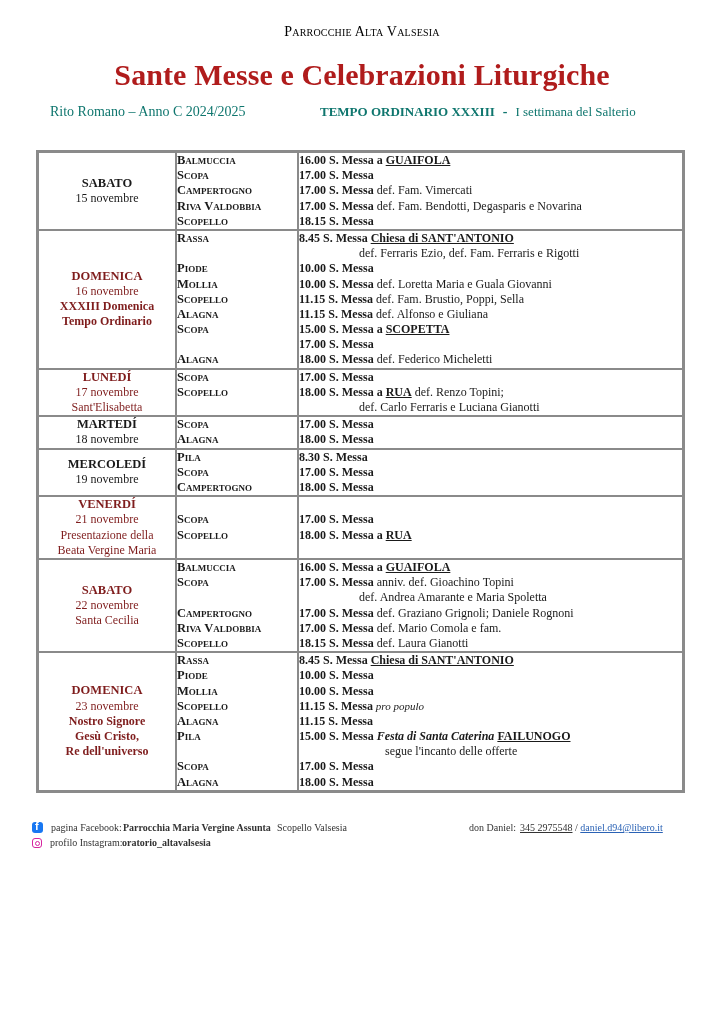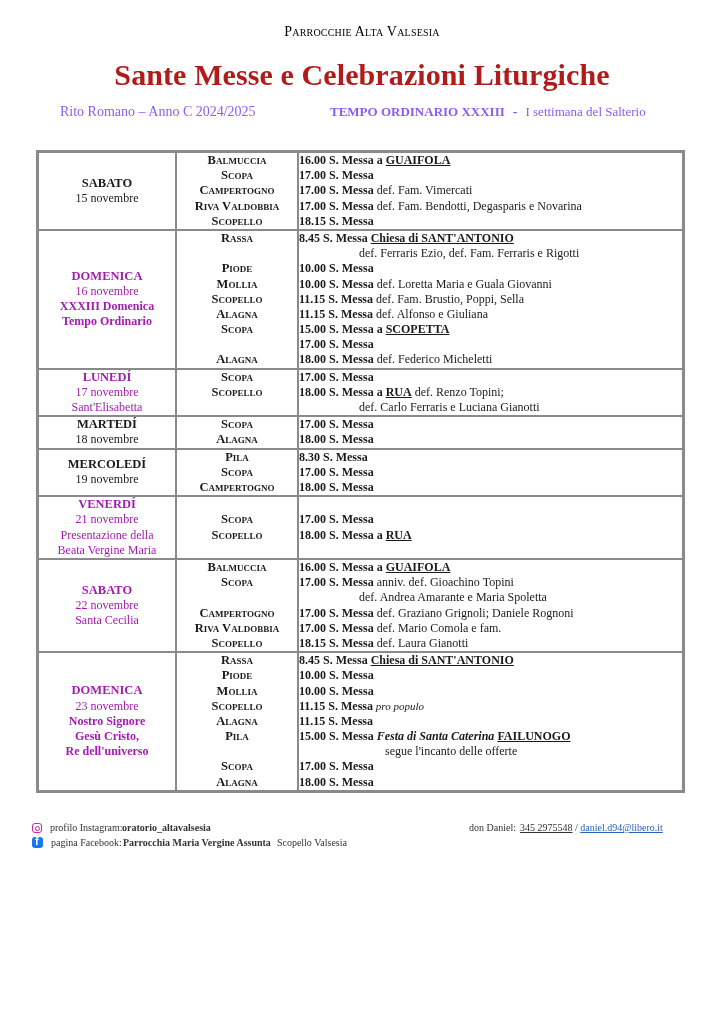--- a/index.html
+++ b/index.html
@@ -9,41 +9,41 @@
   }
   .header-org {
     position: absolute; top: 24px; left: 0; width: 724px; text-align: center;
     font-size: 14px; font-variant: small-caps; letter-spacing: 0.2px; color: #000000;
   }
   .header-title {
     position: absolute; top: 58px; left: 0; width: 724px; text-align: center;
     font-size: 30px; font-weight: bold; color: #b01c1c; letter-spacing: 0.1px;
   }
   .header-sub {
-    position: absolute; top: 104px; left: 60px; width: 640px;
-    font-size: 14px; color: #8b5cf6; white-space: nowrap;
+    position: absolute; top: 104px; left: 50px; width: 640px;
+    font-size: 14px; color: #0f766e; white-space: nowrap;
   }
   .header-sub .rito { display: inline-block; width: 270px; }
   .header-sub .tempo { font-weight: bold; font-size: 13px; }
   .header-sub .sep { font-weight: bold; margin: 0 8px; }
   .header-sub .salterio { font-size: 13px; }
 
   table.sched {
     position: absolute; top: 150px; left: 36px; width: 649px;
     border-collapse: collapse; border: 3px solid #8a8a8a;
     font-size: 12px; line-height: 15.2px;
   }
   table.sched td {
     border: 2px solid #8a8a8a; vertical-align: middle; padding: 0;
   }
   td.day { width: 136px; text-align: center; padding: 0 2px; }
-  td.places { width: 120px; text-align: center; }
+  td.places { width: 120px; text-align: left; }
   td.masses { padding-left: 6px; }
   .day-name { font-weight: bold; font-size: 12.5px; }
-  .red { color: #a21caf; }
+  .red { color: #7f1d1d; }
   .bold { font-weight: bold; }
   .place { font-variant: small-caps; font-weight: bold; font-size: 12.5px; display: block; height: 15.2px; }
   .mline { display: block; height: 15.2px; white-space: nowrap; }
   .mline .t { font-weight: bold; }
   .mline .loc { font-weight: bold; text-decoration: underline; }
   .mline .itb { font-style: italic; font-weight: bold; }
   .mline .itsm { font-style: italic; font-size: 11px; }
   .indent1 { padding-left: 60px; }
   .indent3 { padding-left: 86px; }
 
@@ -239,23 +239,23 @@
           <span class="mline indent3">segue l'incanto delle offerte</span>
           <span class="mline"><span class="t">17.00 S. Messa</span></span>
           <span class="mline"><span class="t">18.00 S. Messa</span></span>
         </td>
       </tr>
     </tbody>
 </table>
 
 <div class="footer">
   <div class="frow">
-    <span class="ficon ig"></span><span class="flabel">profilo Instagram:</span><span class="fval">oratorio_altavalsesia</span>
+    <span class="ficon fb"></span><span class="flabel">pagina Facebook:</span><span class="fval">Parrocchia Maria Vergine Assunta</span><span>Scopello Valsesia</span>
   </div>
   <div class="frow">
-    <span class="ficon fb"></span><span class="flabel">pagina Facebook:</span><span class="fval">Parrocchia Maria Vergine Assunta</span><span>Scopello Valsesia</span>
+    <span class="ficon ig"></span><span class="flabel">profilo Instagram:</span><span class="fval">oratorio_altavalsesia</span>
   </div>
   <div class="contacts">
     <div class="row">
       <span class="clabel"></span><span class="cname">don Daniel:</span><span class="cphone">345 2975548</span><span> / </span><span class="cmail">daniel.d94@libero.it</span>
     </div>
   </div>
 </div>
 
 </body></html>

